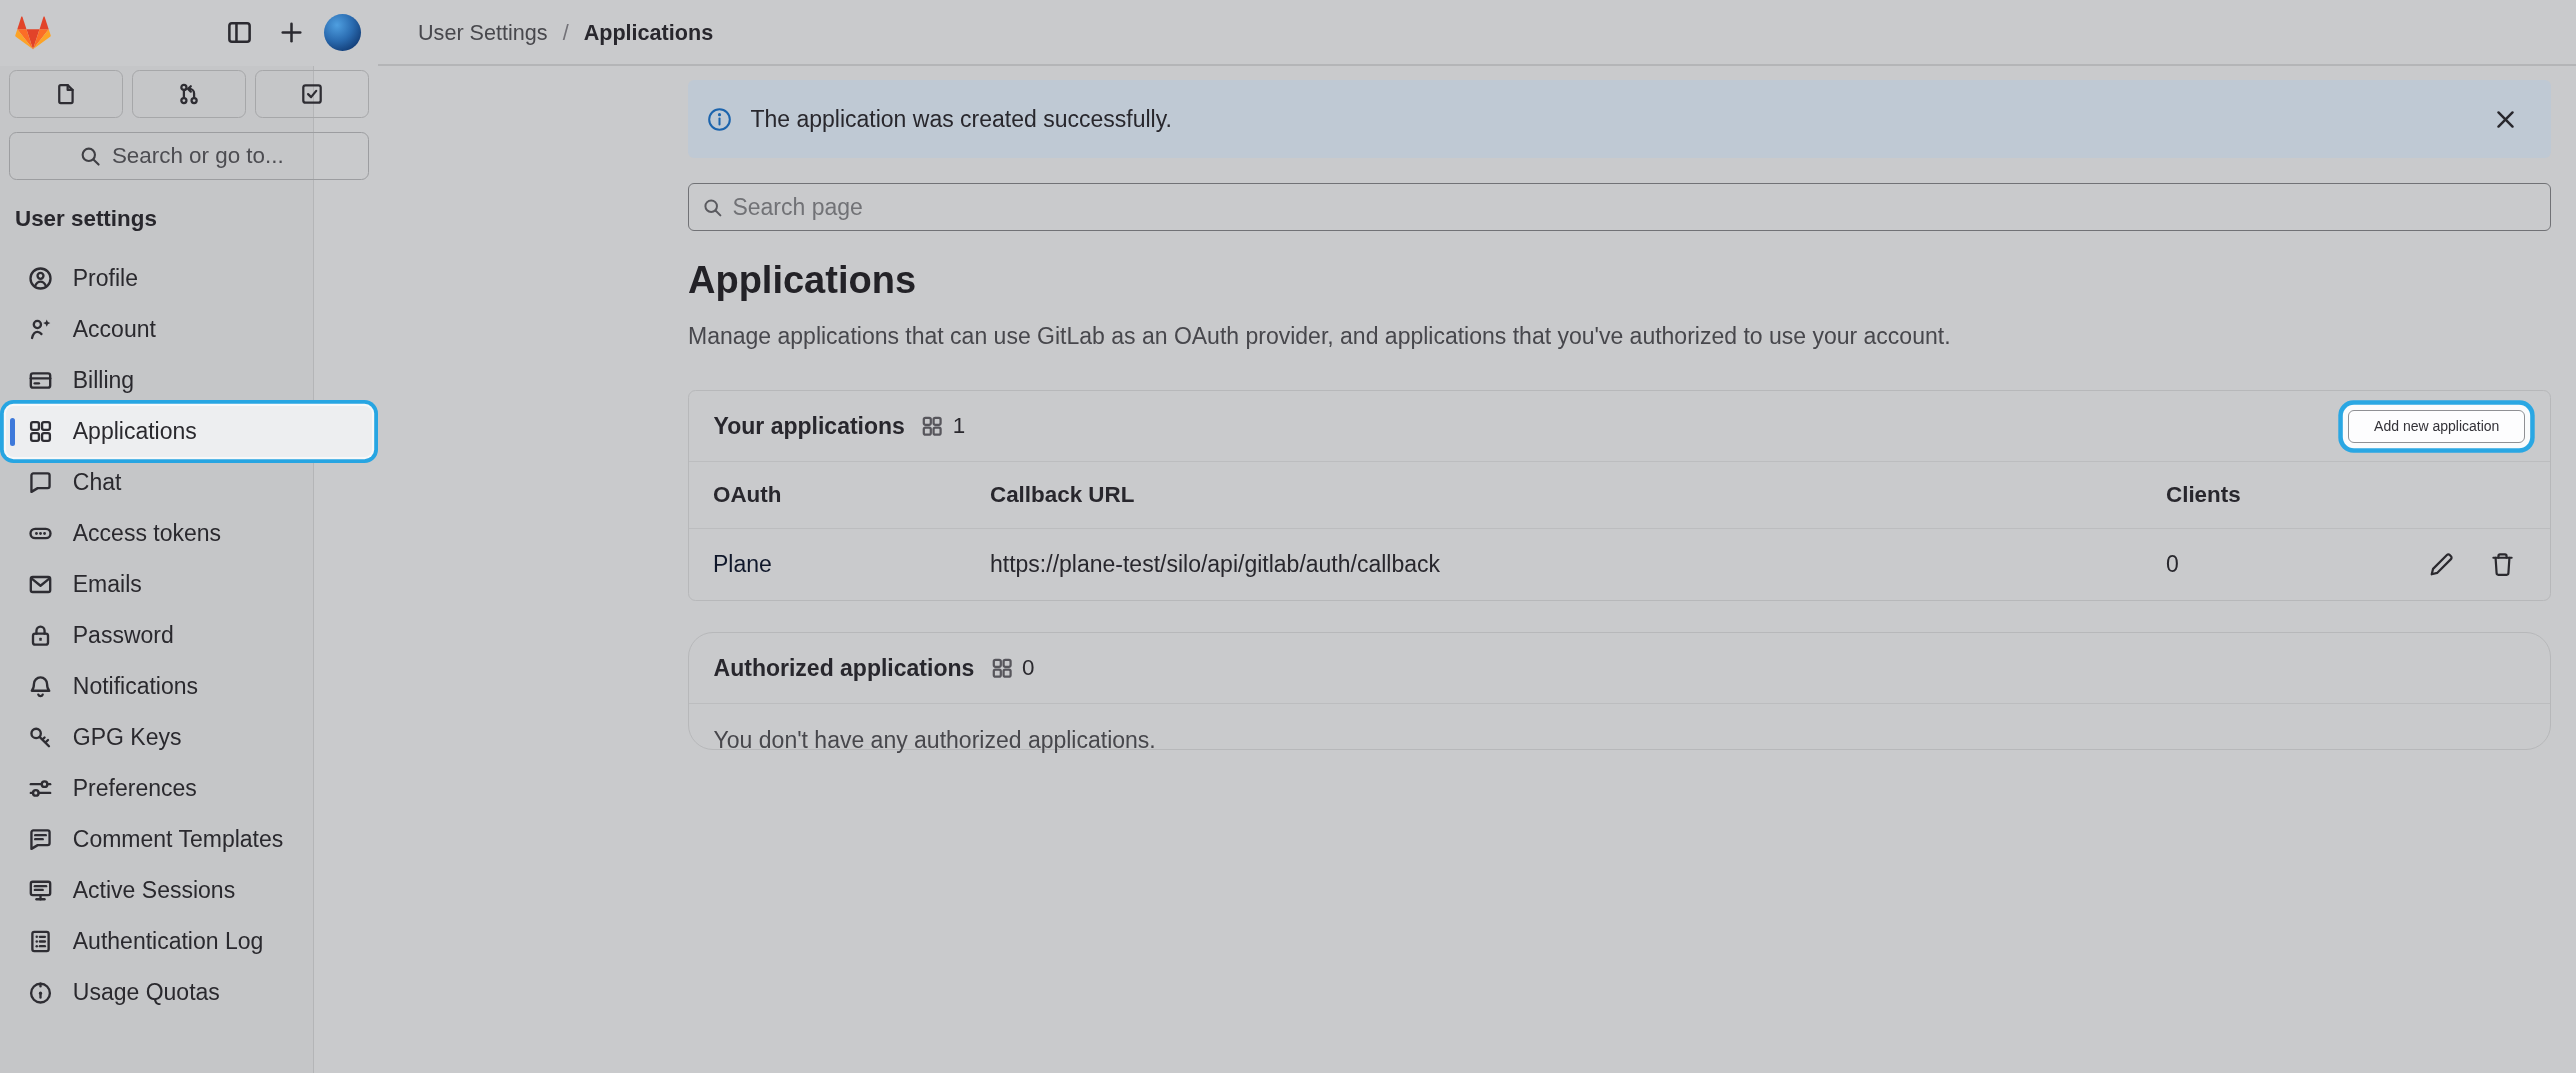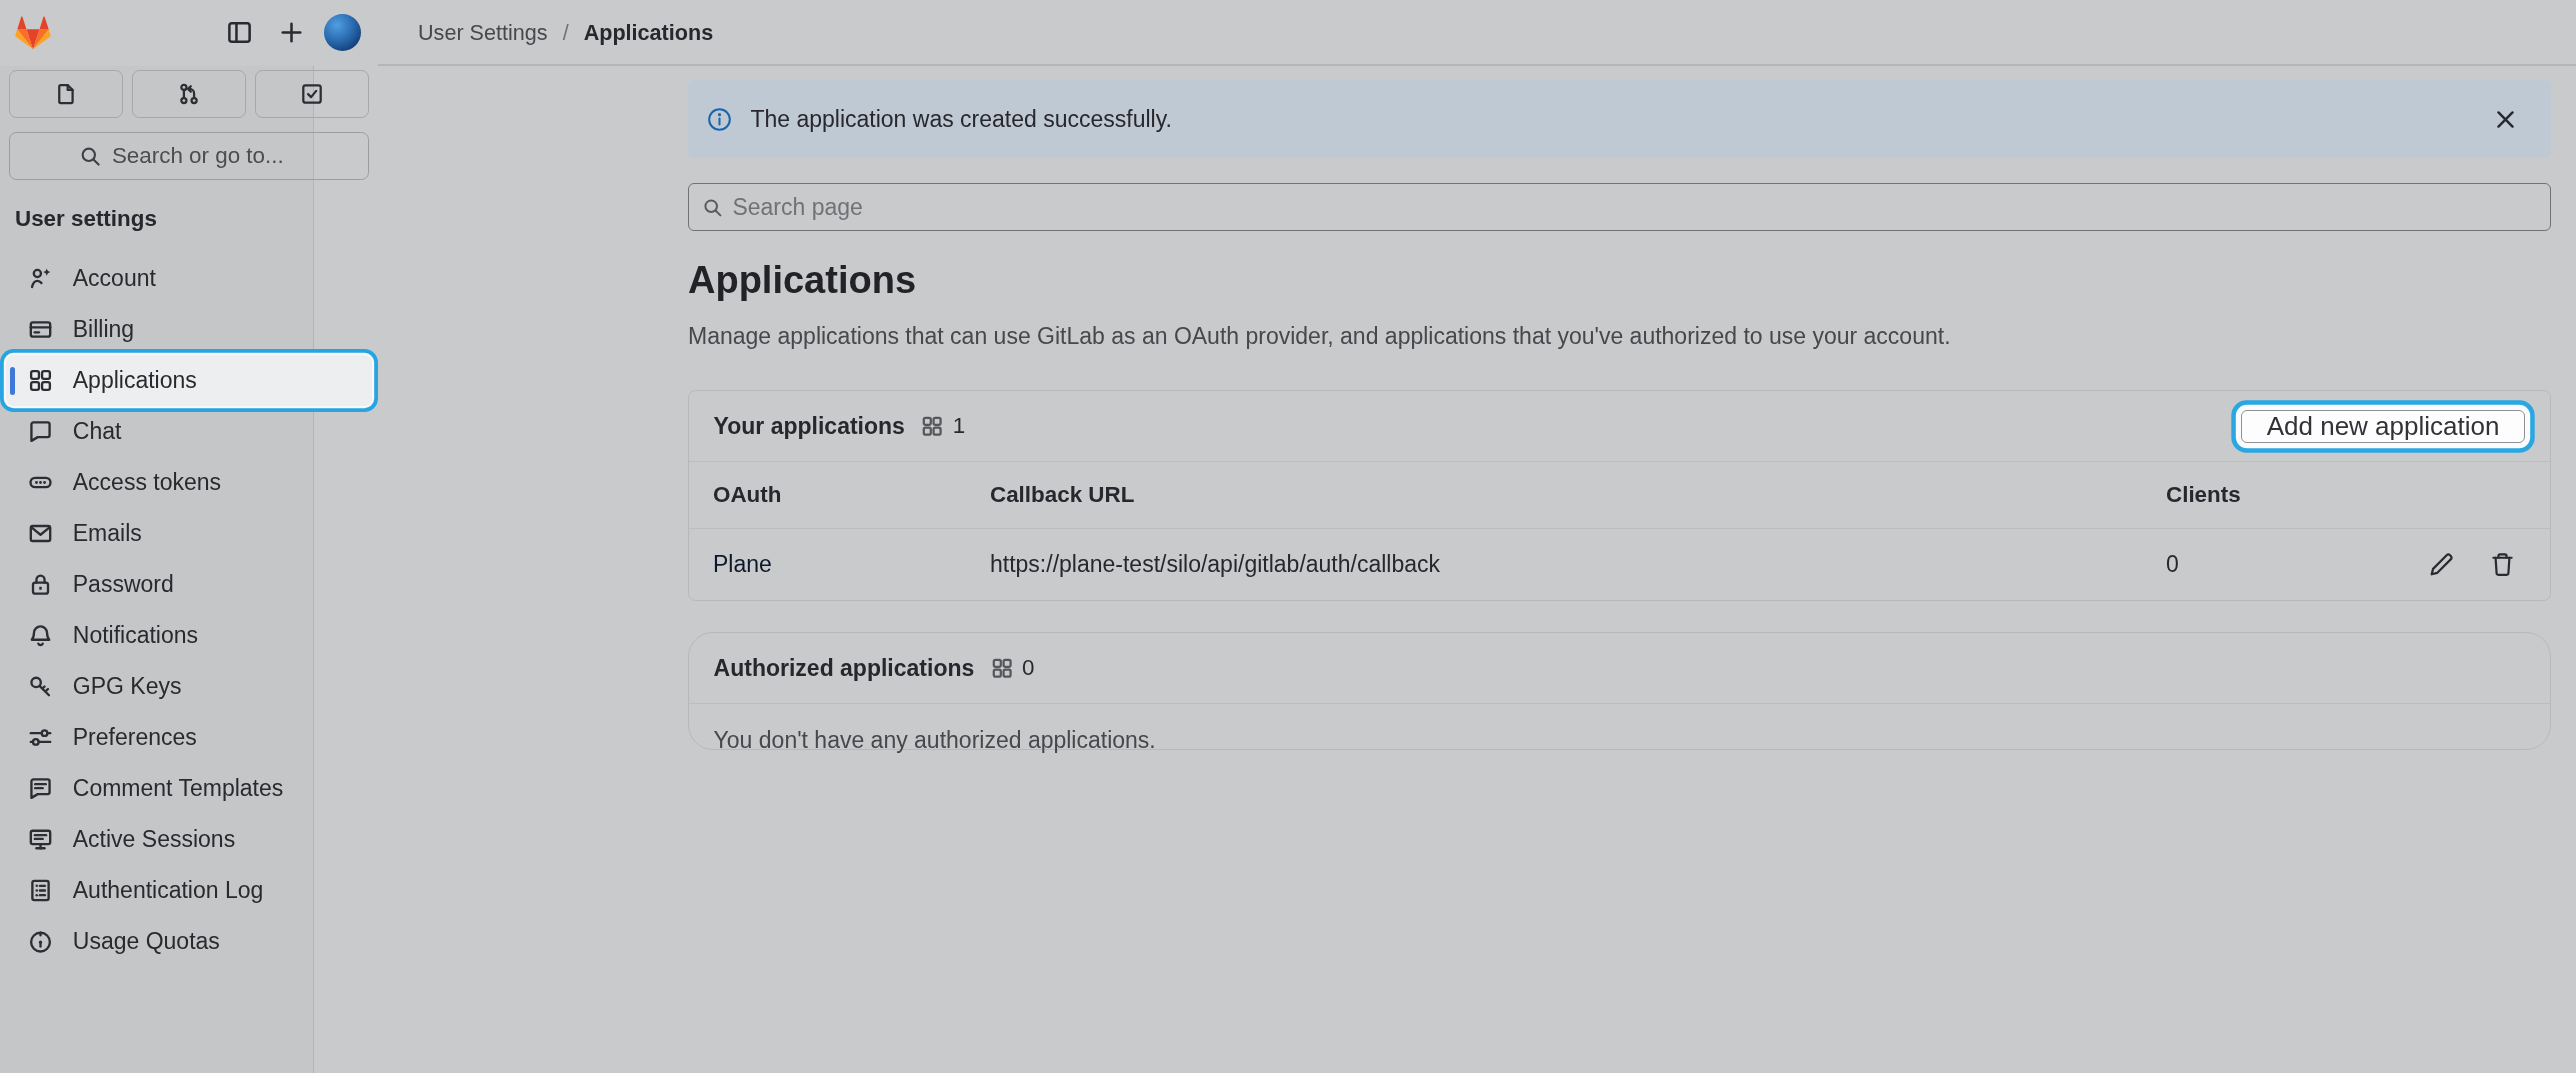--- a/index.html
+++ b/index.html
@@ -67,21 +67,21 @@
   .page-desc { position:absolute; left:310px; top:257px; font-size:23px; color:#47474c; }
 
   .card { position:absolute; left:310px; width:1863px; border:1.5px solid #b7b8ba; border-radius:7.5px; }
   .card-your { top:324px; height:211px; }
   .card-auth { top:566px; height:118px;border-radius:25px; }
   .card-header { height:71px; border-bottom:1.5px solid #bcbdbf; display:flex; align-items:center; padding:0 24.6px; }
   .card-title { font-size:23px; font-weight:bold; color:#28272d; }
   .count-wrap { display:flex; align-items:center; gap:9px; margin-left:16.4px; color:#57565c; }
   .count-wrap .ic { width:22.4px; height:22.4px; stroke-width:1.6; }
   .count-num { font-size:22.4px; color:#2a292e; }
-  .add-btn { margin-left:auto; height:33px; padding:0 25px; font-size:26px; color:#333238;
+  .add-btn { margin-left:auto; height:33px; padding:0 25px; font-size:14px; color:#333238;
     background:#fdfdfe; border:1.5px solid #8f9094; border-radius:6px; cursor:pointer;
     box-shadow:0 0 0 5.2px #fafbfc, 0 0 0 9.7px #2aa7e3; font-family:inherit; }
 
   .tbl-head, .tbl-row { display:grid; grid-template-columns:277px 1176px 246px auto; align-items:center; }
   .tbl-head { height:66px; }
   .tbl-row { height:71px; border-top:1.5px solid #bcbdbf; }
   .th { font-size:22.4px; font-weight:bold; color:#28272d; padding-left:24px; }
   .td { font-size:23px; color:#28272d; padding-left:24px; }
   .td a { color:#0f172a; text-decoration:none; cursor:pointer;text-align:center; }
   .row-actions { display:flex; justify-content:flex-end; align-items:center; gap:34px; padding-right:34px; }
@@ -153,20 +153,28 @@
       <circle cx="7" cy="7" r="4.4"></circle>
         <line x1="10.3" y1="10.3" x2="14" y2="14"></line>
     </svg>
     <input placeholder="Search or go to..." style="">
   </div>
 
   <div class="section-title">User settings</div>
 
   <nav class="nav">
 
+    <div class="nav-item">
+      <svg class="ic" viewBox="0 0 16 16">
+        <circle cx="8" cy="8" r="6.4"></circle>
+          <circle cx="8" cy="6.3" r="1.9"></circle>
+        <path d="M4.6 12.6c.8-1.7 2-2.6 3.4-2.6s2.6.9 3.4 2.6"></path>
+      </svg>
+      <span class="nav-label">Profile</span>
+    </div>
 
     <div class="nav-item">
       <svg class="ic" viewBox="0 0 16 16">
         <circle cx="6" cy="4.8" r="2.3"></circle>
         <path d="M2.6 13.4c.6-2.6 1.8-3.9 3.4-3.9 1 0 1.9.5 2.6 1.4"></path>
         <path fill="currentColor" stroke="none" d="m12 1.6.7 1.6 1.6.7-1.6.7-.7 1.6-.7-1.6-1.6-.7 1.6-.7z"></path>
       </svg>
       <span class="nav-label">Account</span>
     </div>
 

